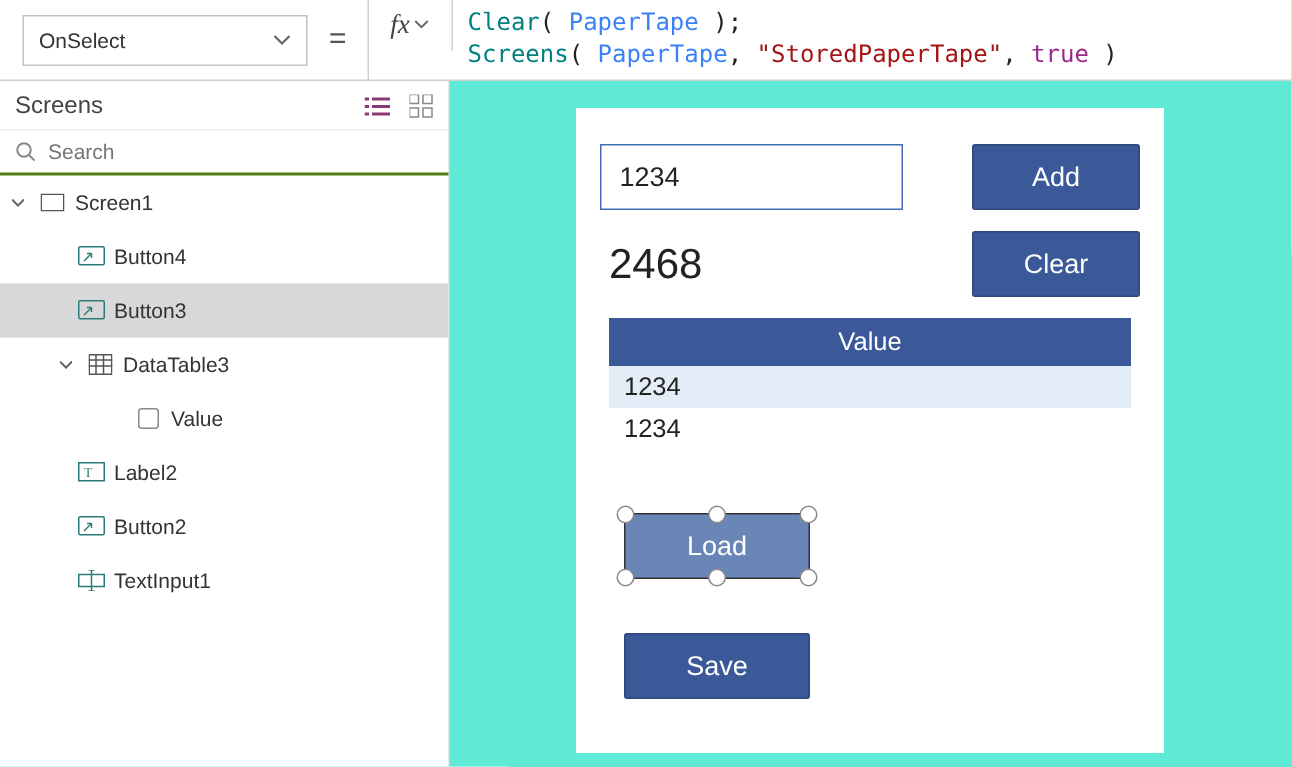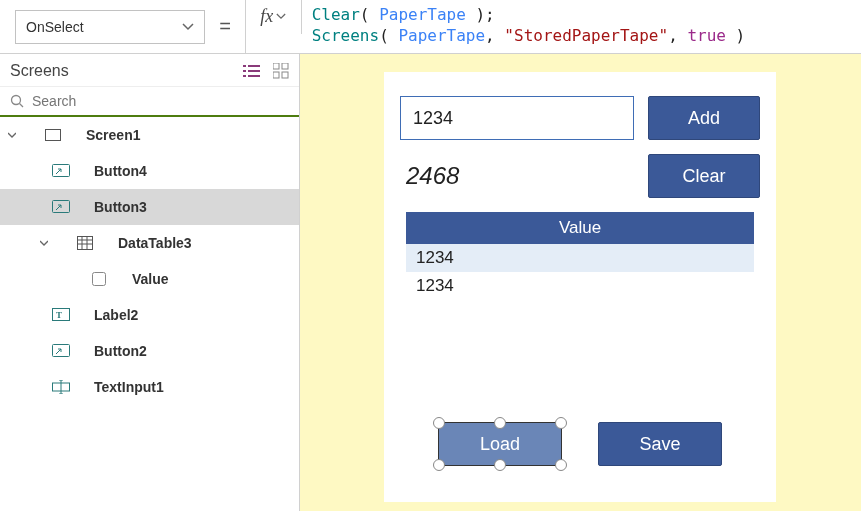--- a/index.html
+++ b/index.html
@@ -118,23 +118,22 @@
   }
   .tree {
     flex: 1;
     overflow: auto;
   }
   .tree-row {
     display: flex;
     align-items: center;
     height: 36px;
     padding: 0 8px;
-    gap: 24px;
+    gap: 6px;
     cursor: pointer;
-    font-weight: bold;
   }
   .tree-row.selected { background: #d8d8d8; align-items: center; }
   .tree-row .caret {
     width: 12px;
     color: #666;
     font-size: 10px;
     text-align: center;
   }
   .tree-row .icon {
     width: 18px;
@@ -142,21 +141,21 @@
     display: flex;
     align-items: center;
     justify-content: center;
   }
   .indent-2 { padding-left: 52px; }
   .indent-3 { padding-left: 90px; }
 
   
   .canvas-area {
     flex: 1;
-    background: #fef9c3;
+    background: #5eead4;
     padding: 18px 0 0 84px;
     overflow: hidden;
   }
   .phone {
     width: 392px;
     height: 430px;
     background: #fff;
     padding: 24px 16px 16px 16px;
     position: relative;
   }
@@ -181,27 +180,27 @@
     height: 44px;
     background: #3b5998;
     color: #fff;
     display: flex;
     align-items: center;
     justify-content: center;
     font-size: 18px;
     border-radius: 2px;
     cursor: pointer;
     border: 1px solid #2f477a;
+    margin-left: 32px;
   }
   .result-label {
     flex: 1;
-    font-size: 24px;
+    font-size: 28px;
     color: #222;
     padding-left: 6px;
-    font-style: italic;
   }
   .datatable {
     margin: 6px 6px 0 6px;
   }
   .dt-header {
     background: #3b5998;
     color: #fff;
     text-align: center;
     padding: 6px 0;
     font-size: 17px;
@@ -211,22 +210,23 @@
     font-size: 17px;
     color: #222;
   }
   .dt-row:nth-child(2) { background: #e4edf7; }
   .bottom-buttons {
     position: absolute;
     bottom: 36px;
     left: 0;
     right: 0;
     display: flex;
-    justify-content: center;
+    justify-content: flex-start;
     gap: 36px;
+    flex-direction: column;
   }
   .btn-wide {
     width: 124px;
     height: 44px;
   }
   .btn.selected {
     background: #6a86b7;
     border: 1px solid #333;
     position: relative;
   }

